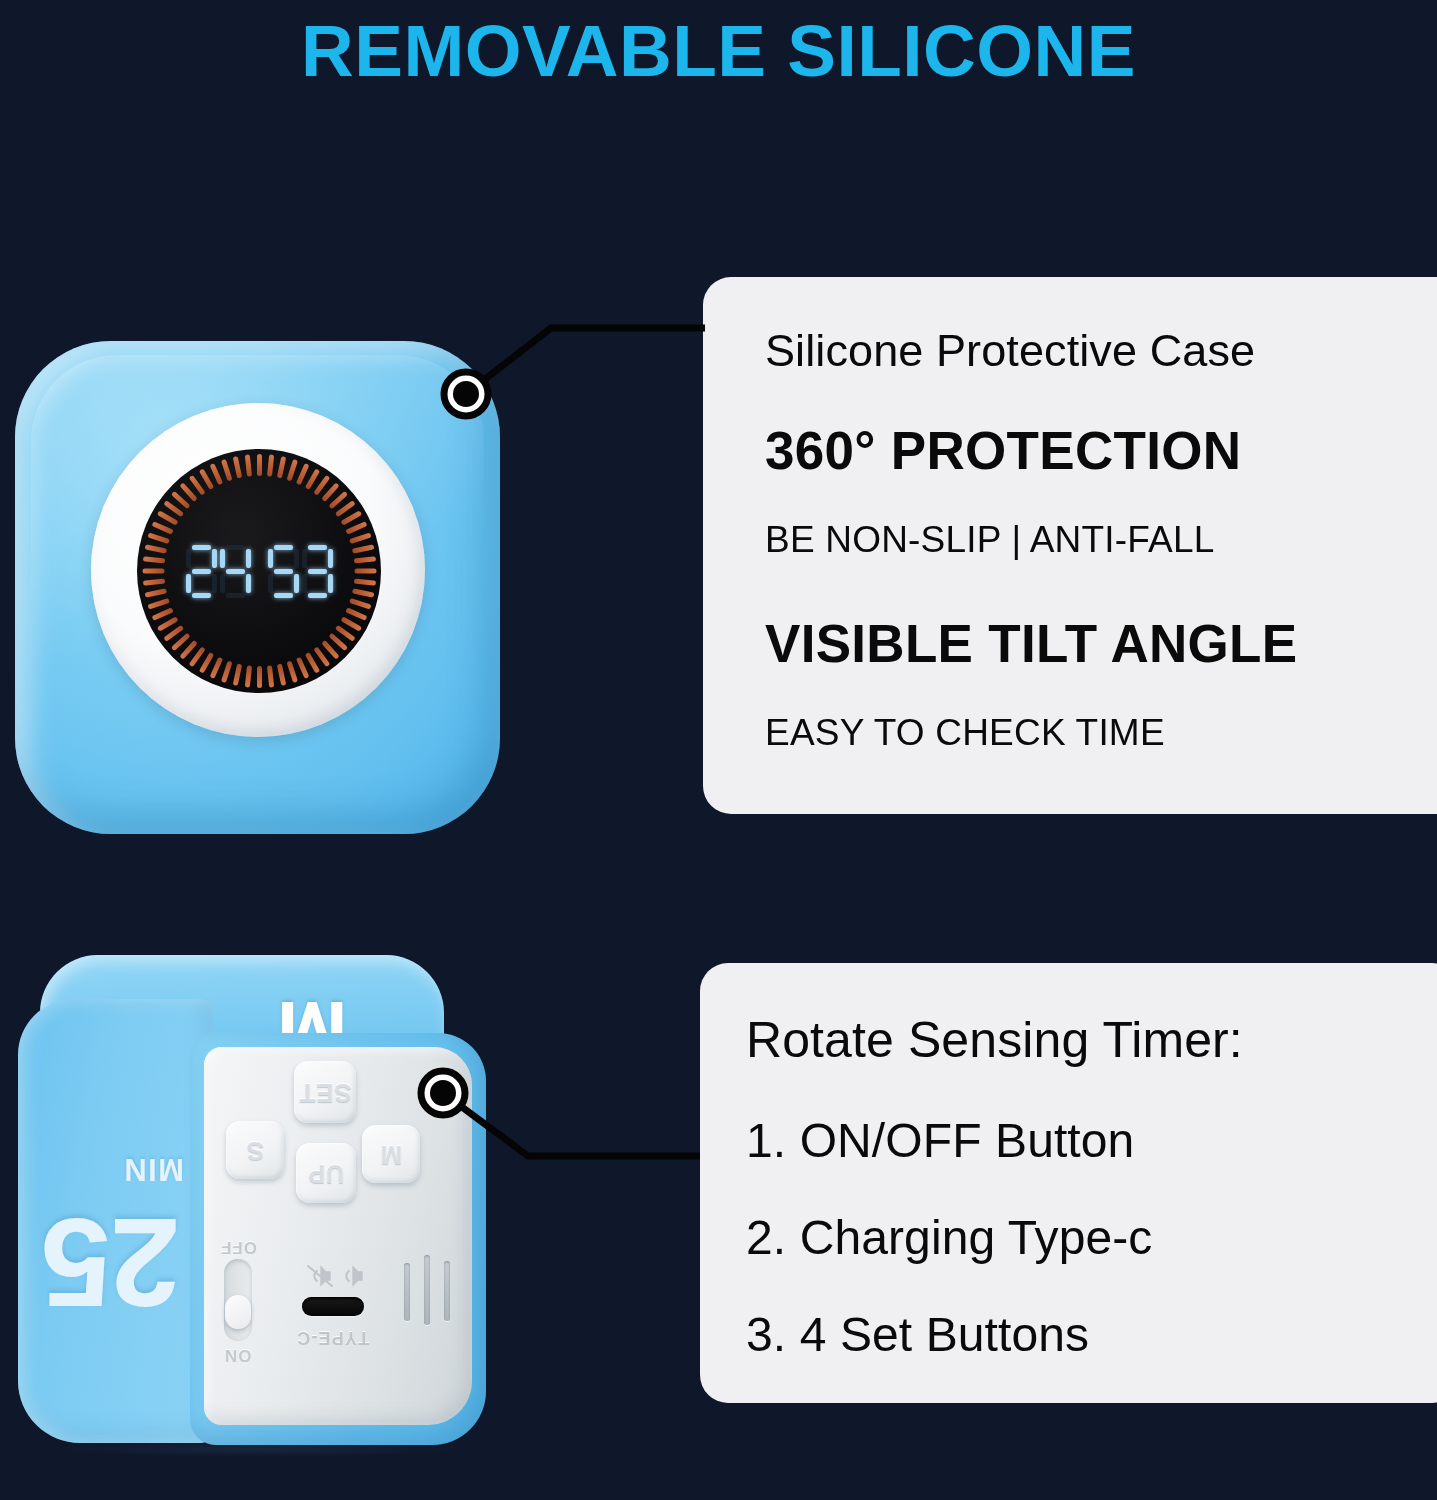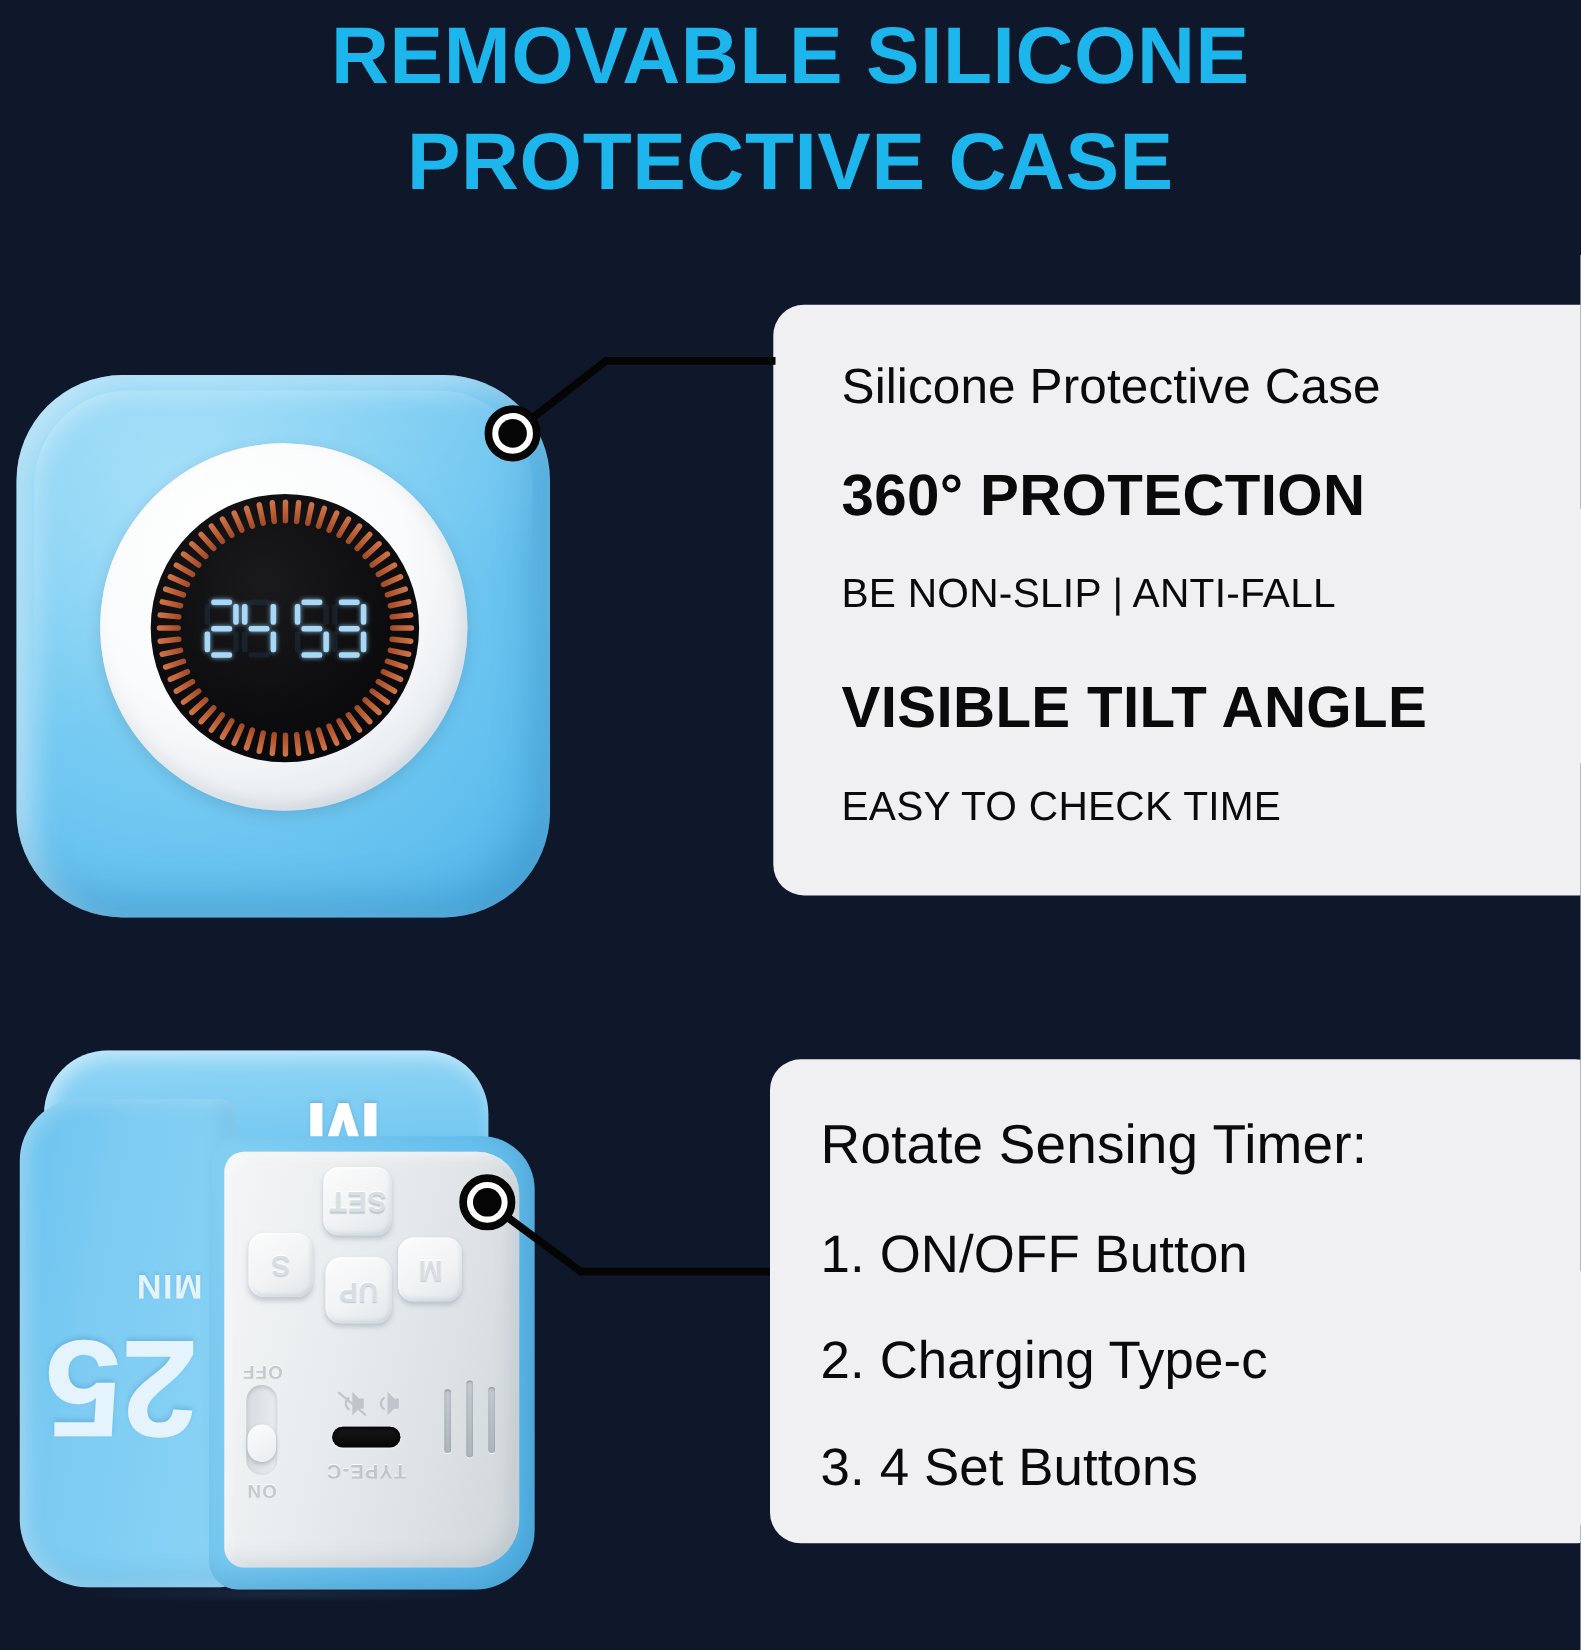--- a/index.html
+++ b/index.html
@@ -406,21 +406,20 @@
     background: radial-gradient(ellipse at center, rgba(70,110,140,0.18) 0%, rgba(70,110,140,0) 72%);
   }
 </style>
 </head>
 <body>
 
 <div id="page">
 
   <div class="title-block">
     <span class="title-line">REMOVABLE SILICONE</span>
-    <span class="title-line">PROTECTIVE CASE</span>
   </div>
 
   <div id="product-top">
     <div class="case-outer">
       <div class="case-bevel"></div>
     </div>
     <div class="face-white"></div>
     <div class="face-dark">
       <div id="tick-ring">
           <div class="tick" style="transform: rotate(0deg);"></div>

